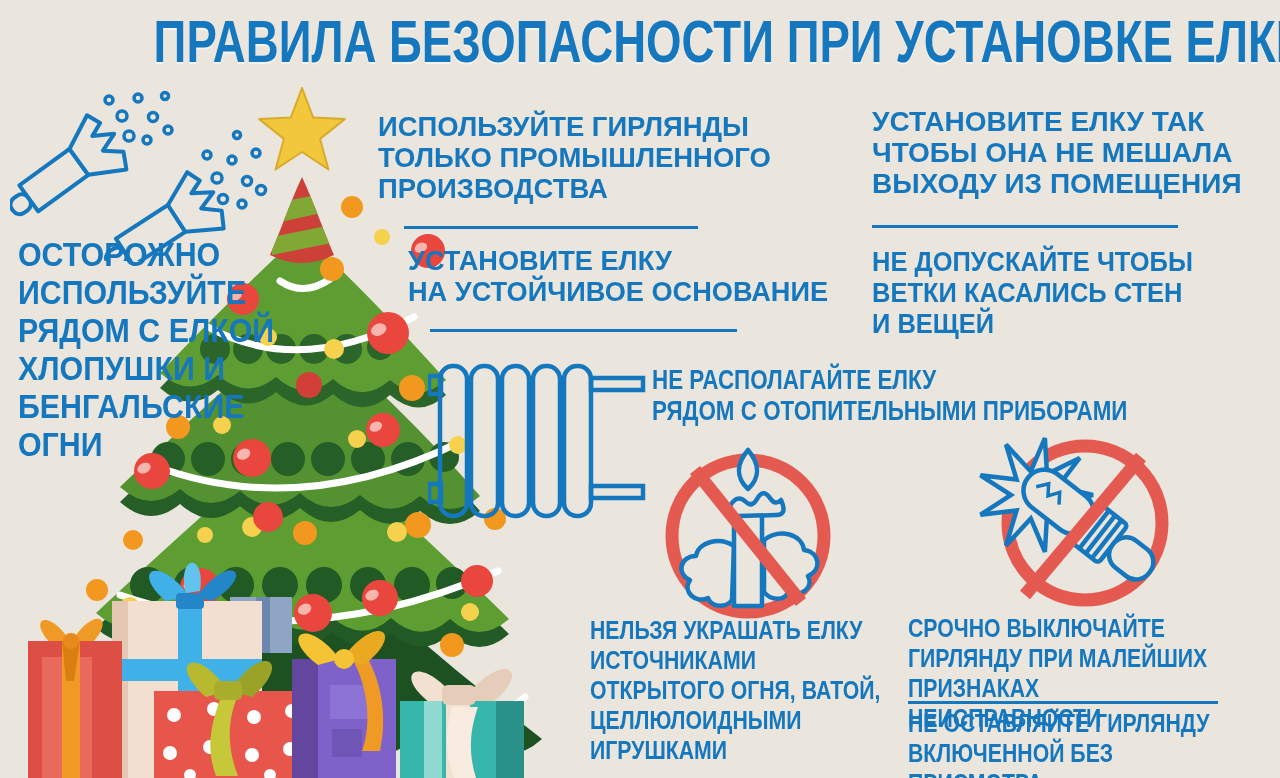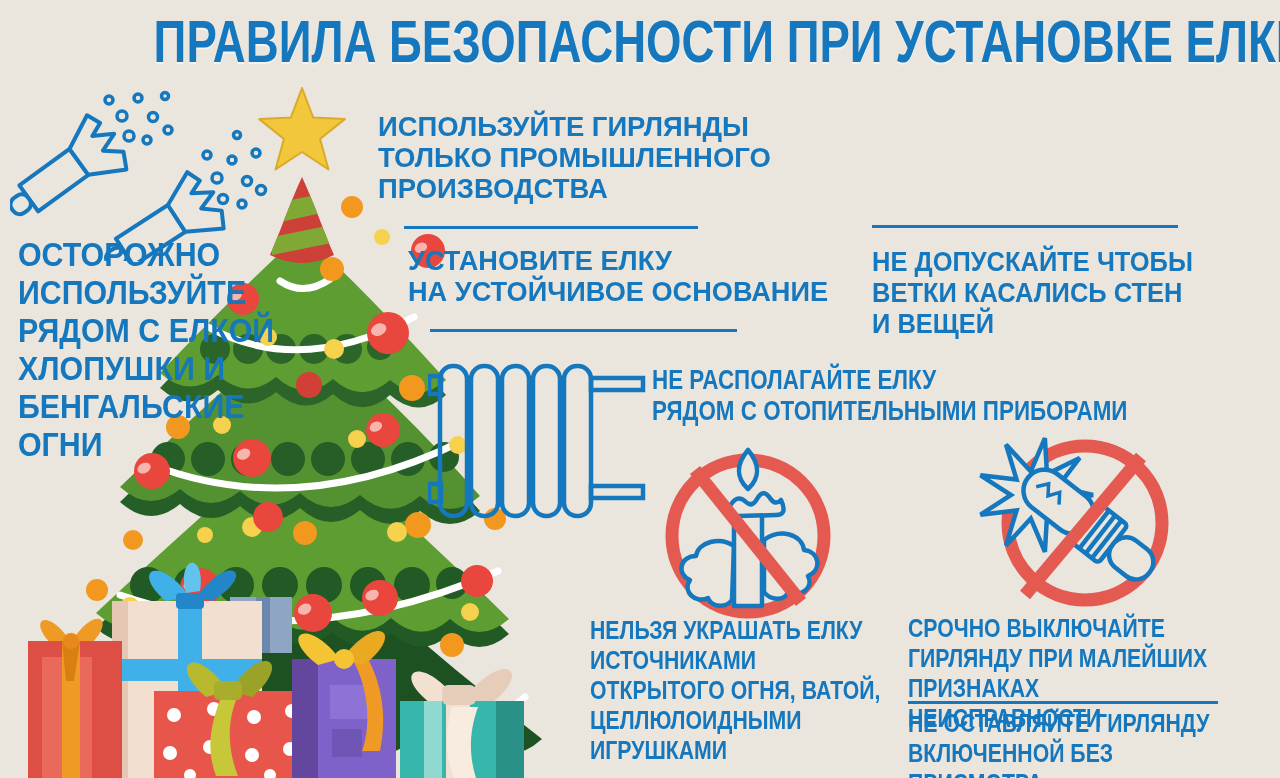--- a/index.html
+++ b/index.html
@@ -317,20 +317,23 @@
 
   <div class="tip fs28 sx98" style="left:378px;top:112px">ИСПОЛЬЗУЙТЕ ГИРЛЯНДЫ
 ТОЛЬКО ПРОМЫШЛЕННОГО
 ПРОИЗВОДСТВА</div>
   <div class="hr" style="left:404px;top:226px;width:294px"></div>
 
   <div class="tip fs28 sx97" style="left:408px;top:246px">УСТАНОВИТЕ ЕЛКУ
 НА УСТОЙЧИВОЕ ОСНОВАНИЕ</div>
   <div class="hr" style="left:430px;top:329px;width:307px"></div>
 
+  <div class="tip fs28 sx100" style="left:872px;top:107px">УСТАНОВИТЕ ЕЛКУ ТАК
+ЧТОБЫ ОНА НЕ МЕШАЛА
+ВЫХОДУ ИЗ ПОМЕЩЕНИЯ</div>
   <div class="hr" style="left:872px;top:225px;width:306px"></div>
 
   <div class="tip fs28 sx91" style="left:872px;top:247px">НЕ ДОПУСКАЙТЕ ЧТОБЫ
 ВЕТКИ КАСАЛИСЬ СТЕН
 И ВЕЩЕЙ</div>
 
   <div class="tip fs28 sx80" style="left:652px;top:365px">НЕ РАСПОЛАГАЙТЕ ЕЛКУ
 РЯДОМ С ОТОПИТЕЛЬНЫМИ ПРИБОРАМИ</div>
 
   <div class="tip fs25 sx85" style="left:590px;top:615px">НЕЛЬЗЯ УКРАШАТЬ ЕЛКУ

